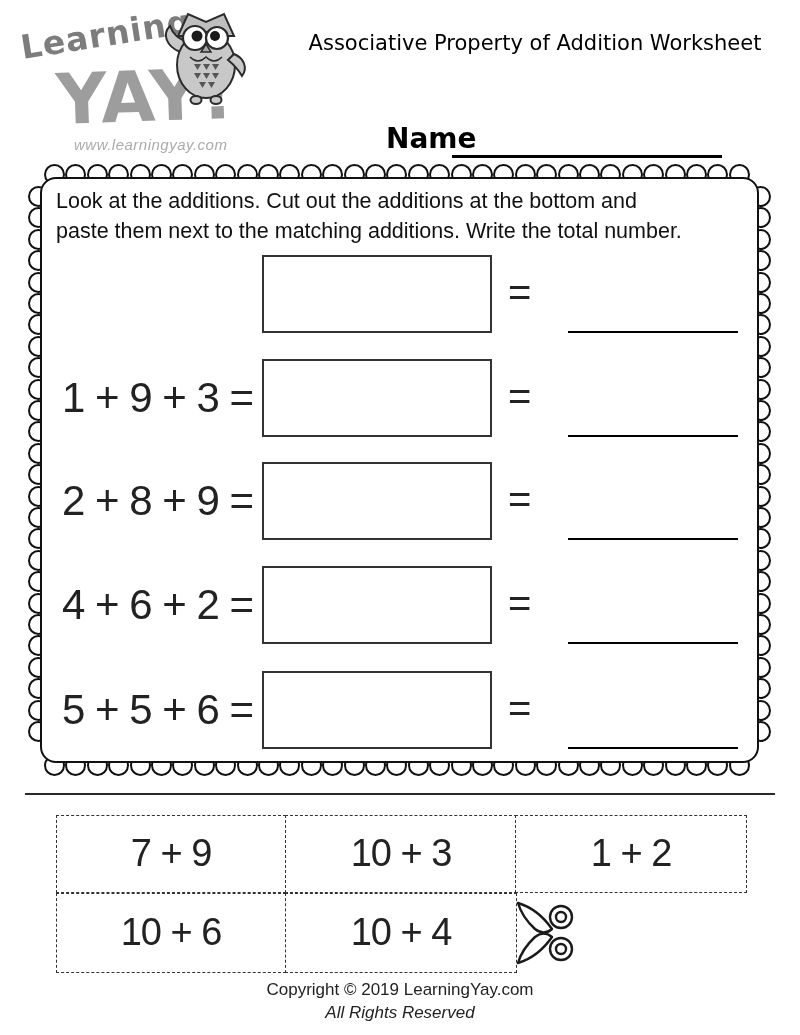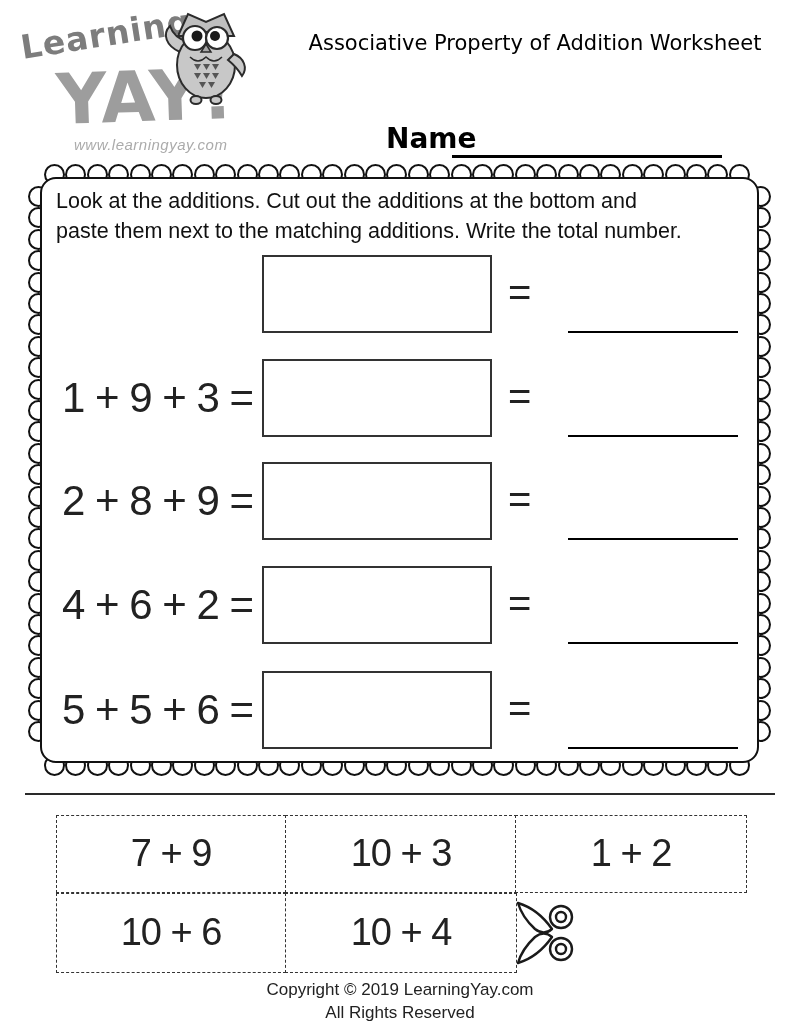--- a/index.html
+++ b/index.html
@@ -40,21 +40,21 @@
 
   
   .separator{left:25px;top:793px;width:750px;border-top:2.5px solid #2a2a2a;}
   .cutcell{position:absolute;border:1.8px dashed #333;box-sizing:border-box;background:#fff;
     text-align:center;font-size:38px;font-weight:300;color:#222;letter-spacing:-1px;}
   .cutcell span{display:block;}
   .scissors{left:516px;top:901px;}
 
   
   .footer1{left:0;top:980px;width:800px;text-align:center;font-size:17px;color:#222;}
-  .footer2{left:0;top:1003px;width:800px;text-align:center;font-size:17px;color:#222;}
+  .footer2{left:0;top:1003px;width:800px;text-align:center;font-size:17px;color:#222;font-style:italic;}
 </style>
 </head>
 <body>
 
 <div id="stage">
     <div class="scallop" style="left: 750px; top: 721px;"></div>
     <div class="scallop" style="left: 28px; top: 721px;"></div>
     <div class="scallop" style="left: 750px; top: 699.6px;"></div>
     <div class="scallop" style="left: 28px; top: 699.6px;"></div>
     <div class="scallop" style="left: 750px; top: 678.2px;"></div>

